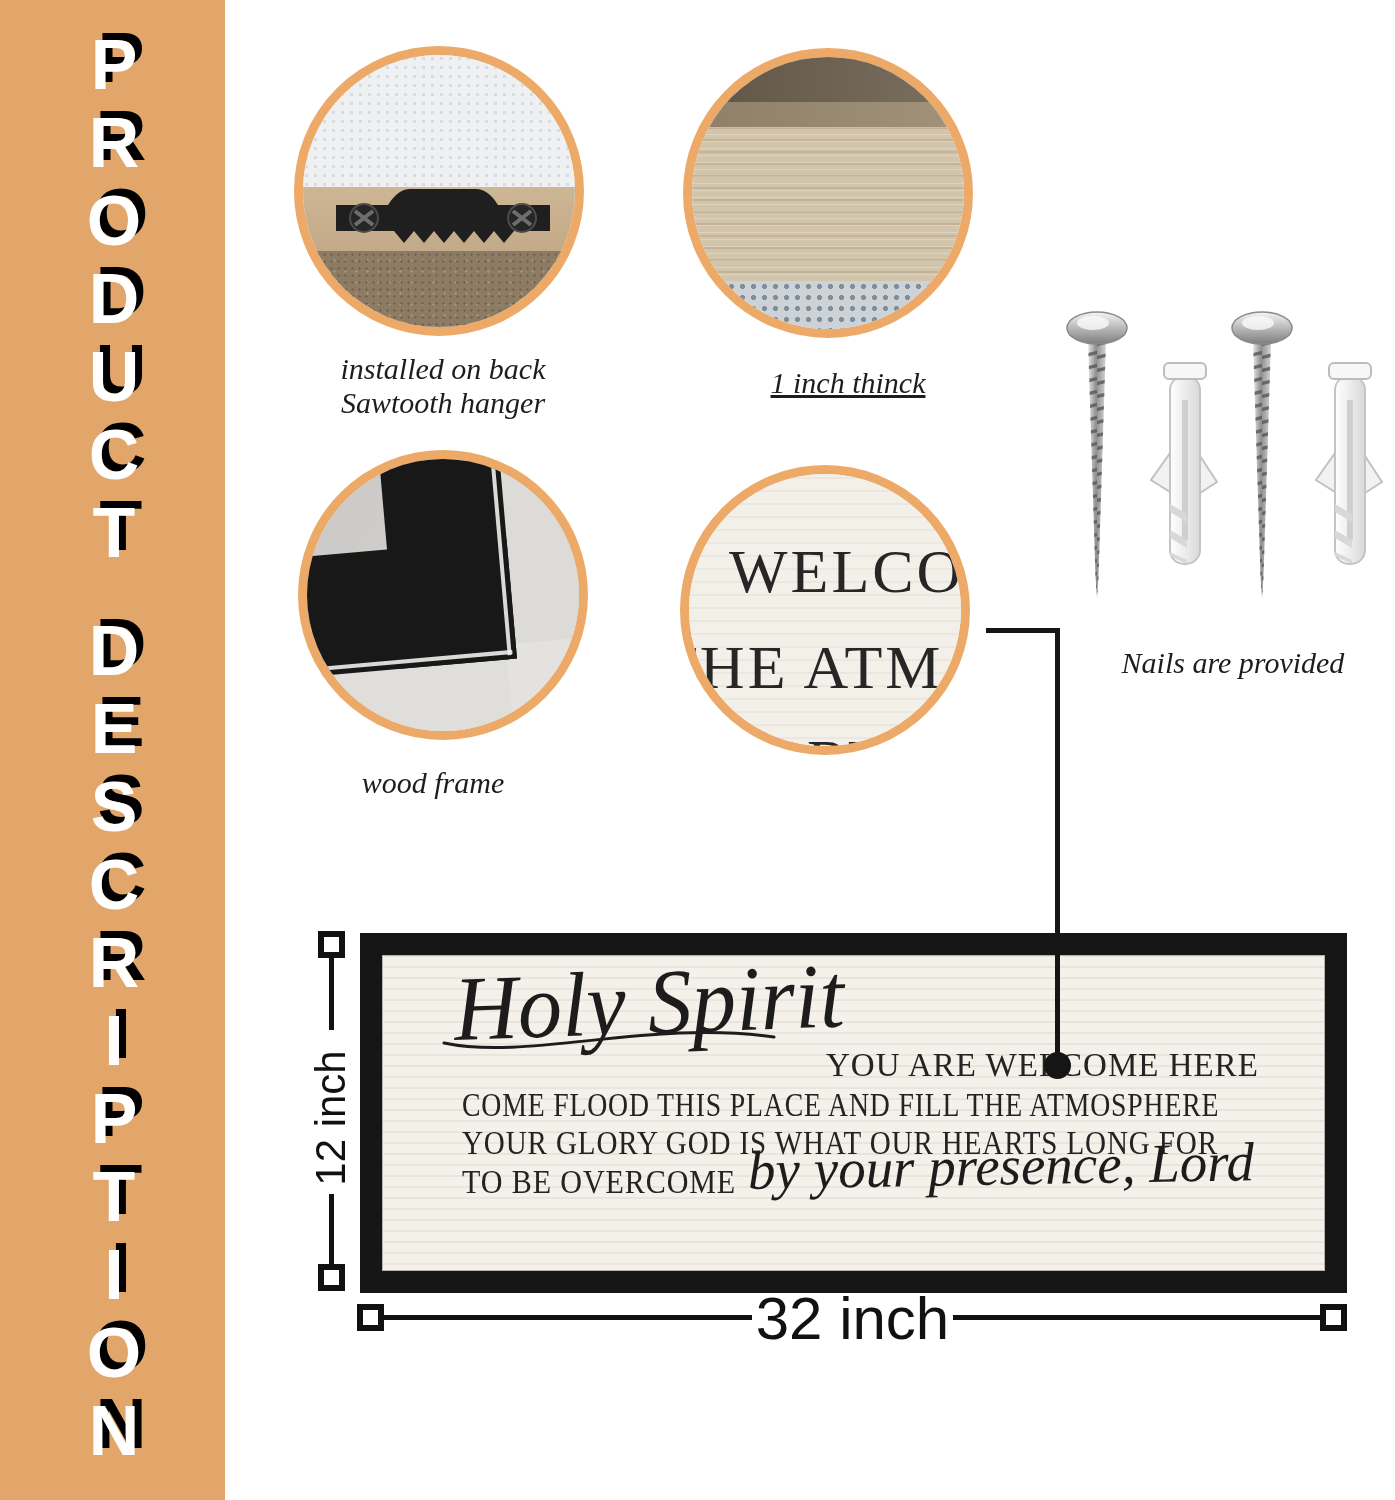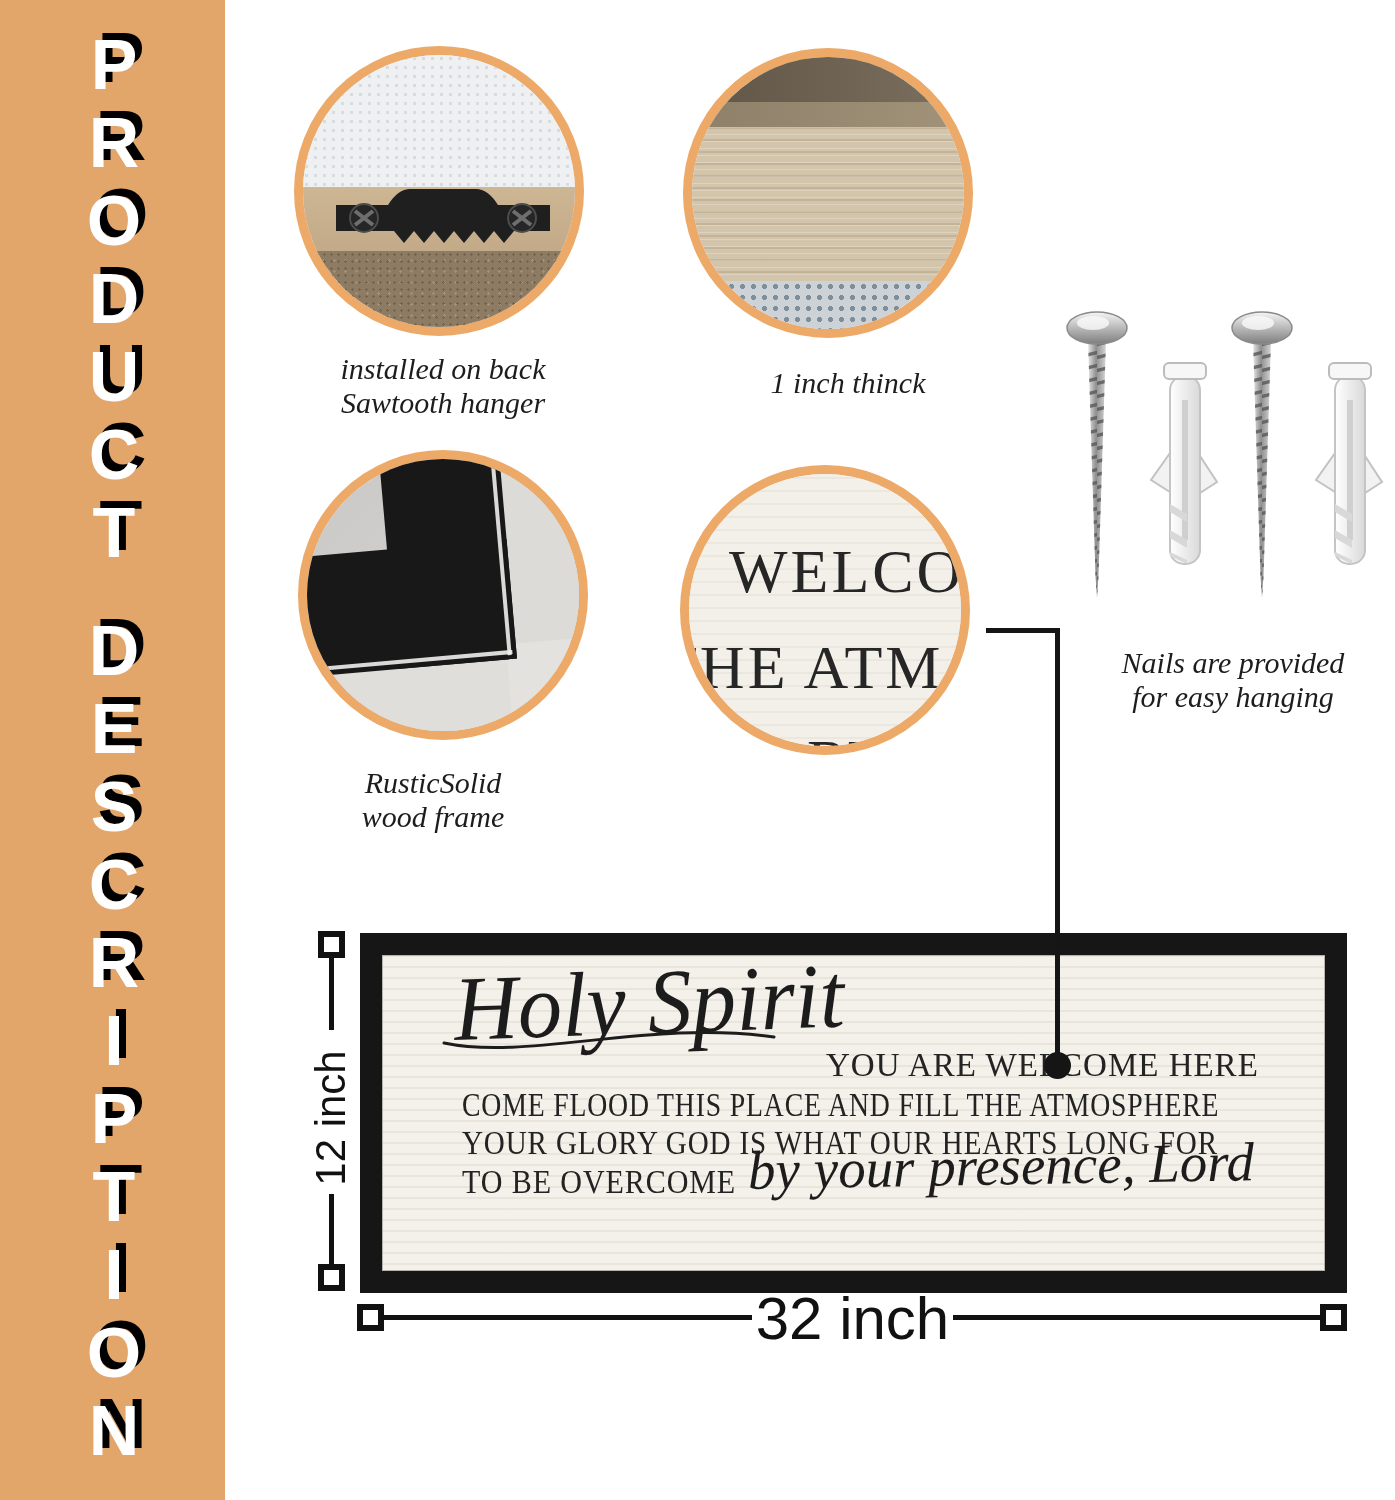--- a/index.html
+++ b/index.html
@@ -63,21 +63,21 @@
   .uvline { position:absolute; font-family:"Liberation Serif", serif; color:#262626;
             font-size:62px; letter-spacing:3px; white-space:nowrap; line-height:1; }
   #uv1 { left:40px; top:66px; }
   #uv2 { left:-30px; top:162px; }
   #uv3 { left:118px; top:256px; }
   
   .caption { position:absolute; text-align:center; font-family:"Liberation Serif", serif;
              font-style:italic; font-size:30px; line-height:34px; color:#1d1d1d; }
   .caption span { display:block; }
   #cap-sawtooth { left:308px; top:352px; width:270px; }
-  #cap-thickness { left:713px; top:366px; width:270px; }
+  #cap-thickness { left:713px; top:366px; width:270px;text-decoration:underline; }
   #cap-frame { left:298px; top:766px; width:270px; }
   #cap-uv { left:685px; top:804px; width:270px; }
   #cap-hardware { left:1093px; top:646px; width:280px; }
   
   #hardware { position:absolute; left:1053px; top:300px; width:340px; height:315px; }
   
   .connector { position:absolute; background:#151515; z-index:6; }
   #conn-h { left:986px; top:628px; width:72px; height:5px; }
   #conn-v { left:1055px; top:628px; width:5px; height:432px; }
   #conn-dot { position:absolute; left:1044px; top:1052px; width:27px; height:27px;
@@ -159,21 +159,20 @@
     <div class="layer" id="c3-wall"></div>
     <div class="layer" id="c3-rot">
       <div id="c3-mat"></div>
       <div id="c3-varm"></div>
       <div id="c3-harm"></div>
       <div id="c3-lipv"></div>
       <div id="c3-liph"></div>
     </div>
   </div>
   <div class="caption" id="cap-frame">
-    <span>RusticSolid</span>
     <span>wood frame</span>
   </div>
 
   <div class="fcircle" style="left:680px; top:465px;">
     <div class="layer" id="c4-bg"></div>
     <div class="uvline" id="uv1">WELCOME</div>
     <div class="uvline" id="uv2">THE ATM</div>
     <div class="uvline" id="uv3">RTS</div>
   </div>
 
@@ -213,21 +212,20 @@
         <polygon points="-15,248 2,256 2,252 -15,244" fill="#d8d8d8"></polygon>
       </g>
     </defs>
     <use href="#screw" x="44" y="8"></use>
     <use href="#anchor" x="132" y="8"></use>
     <use href="#screw" x="209" y="8"></use>
     <use href="#anchor" x="297" y="8"></use>
   </svg>
   <div class="caption" id="cap-hardware">
     <span>Nails are provided</span>
-    <span>for easy hanging</span>
   </div>
 
   <div class="connector" id="conn-h"></div>
   <div class="connector" id="conn-v"></div>
   <div id="conn-dot"></div>
 
   <div id="sign">
     <div id="sign-canvas"></div>
     <svg id="sg-swash" width="340" height="40" viewBox="0 0 340 40">
       <path d="M4 26 C 90 44, 210 2, 334 20" stroke="#1c1c1c" stroke-width="3" fill="none" stroke-linecap="round"></path>

